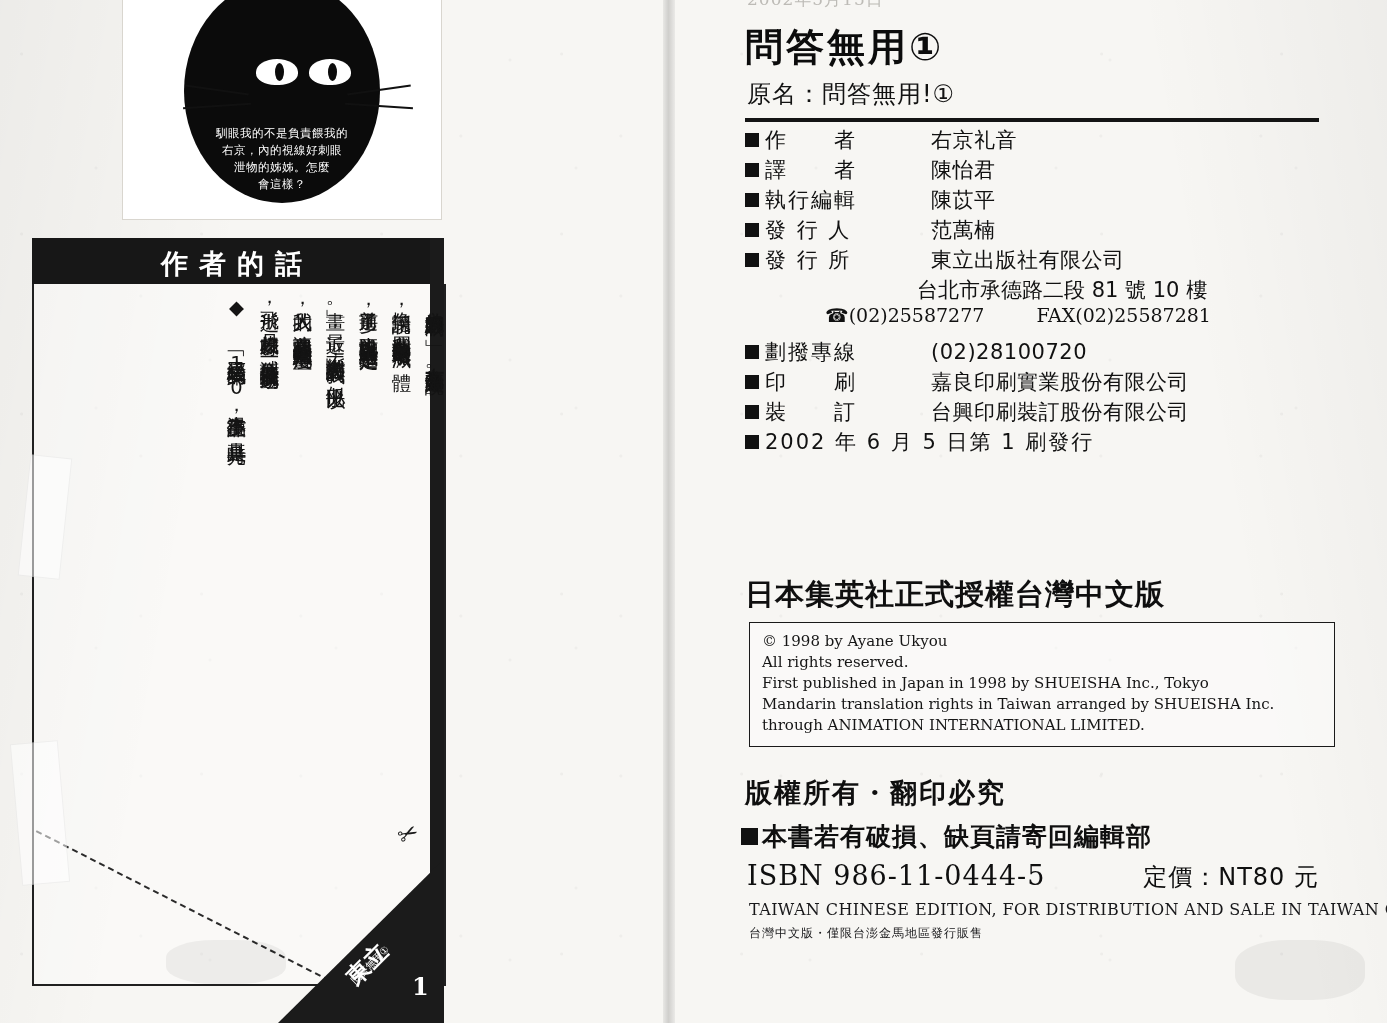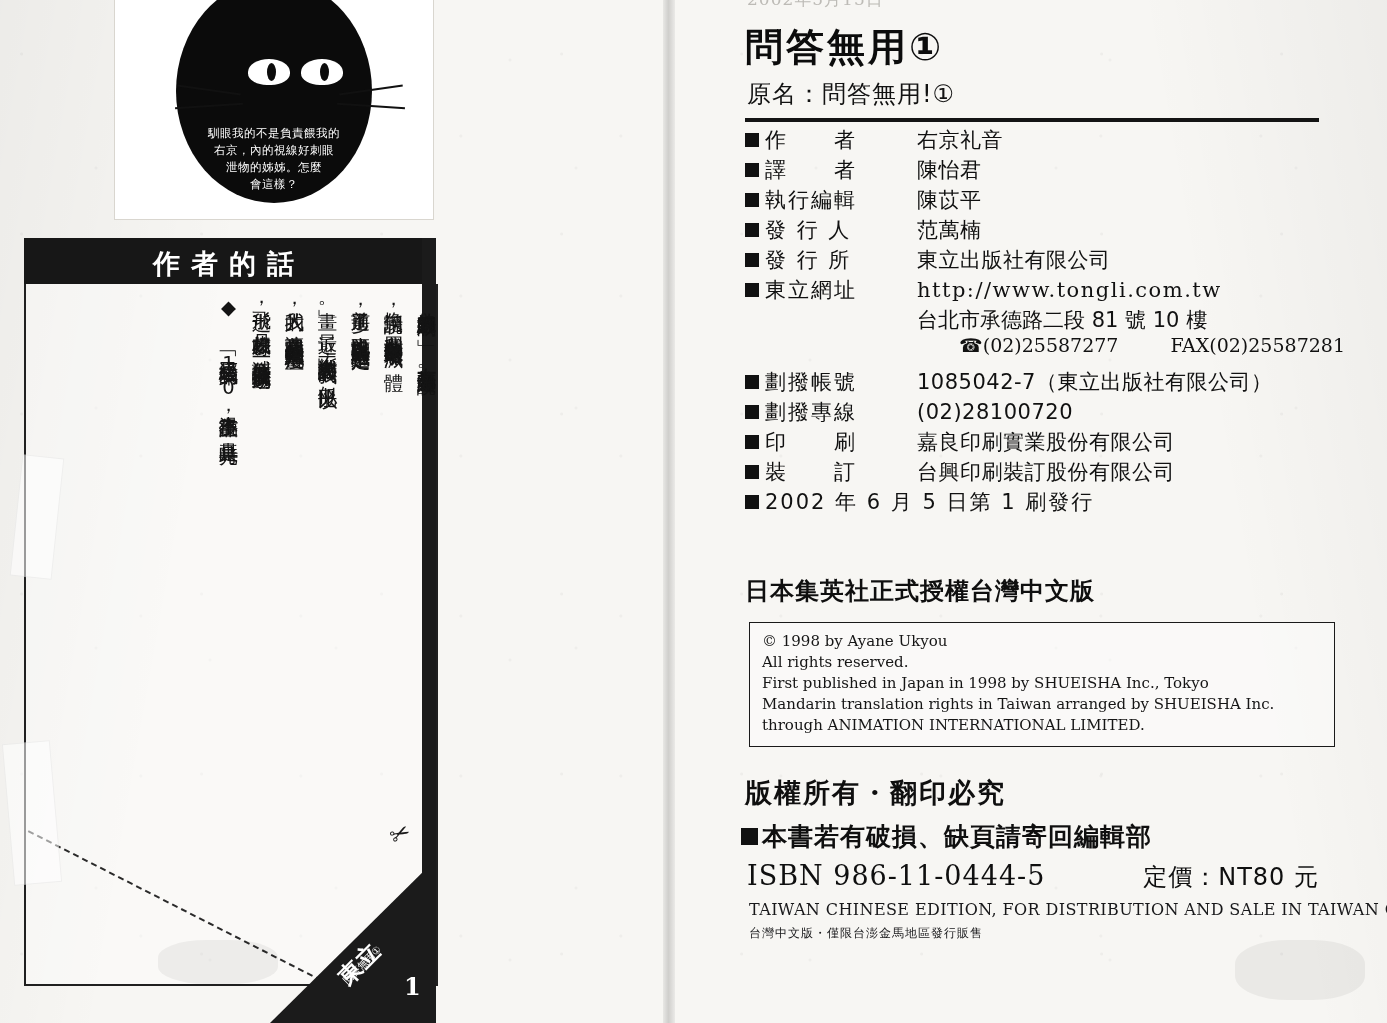--- a/index.html
+++ b/index.html
@@ -39,21 +39,21 @@
   .gutter {
     position: absolute;
     left: 663px; top: 0;
     width: 12px; height: 1023px;
     background: linear-gradient(90deg, rgba(0,0,0,0.06), rgba(0,0,0,0.16) 45%, rgba(0,0,0,0.05));
   }
 
   
   .left-page {
     position: absolute;
-    left: 8px; top: 0;
+    left: 16px; top: 0;
     width: 663px; height: 849px;
   }
 
   
   .cat-box {
     position: absolute;
     left: 106px; top: -4px;
     width: 318px; height: 222px;
     background: #ffffff;
     border: 1px solid #d9d6cf;
@@ -260,20 +260,21 @@
 
   .info-table {
     position: absolute;
     left: 70px; top: 126px;
     width: 600px;
   }
   .info-row {
     display: flex;
     align-items: baseline;
     margin-bottom: 2px;
+    gap: 14px;
   }
   .info-label {
     width: 172px;
     font-size: 21px;
     letter-spacing: 2px;
     color: #111;
     white-space: nowrap;
   }
   .sq {
     display: inline-block;
@@ -292,33 +293,32 @@
     font-family: "DejaVu Serif", serif;
     letter-spacing: 1.5px;
   }
   .info-sub {
     margin-left: 172px;
     font-size: 21px;
     color: #111;
     white-space: nowrap;
   }
   .phones {
-    margin-left: 100px;
+    margin-left: 80px;
     font-size: 19px;
     font-family: "DejaVu Serif", serif;
     white-space: nowrap;
-    text-align: right;
   }
   .phones .fax { margin-left: 46px; }
   .gap { height: 12px; }
 
   .license-line {
     position: absolute;
     left: 70px; top: 575px;
-    font-size: 24px;
+    font-size: 29px;
     font-weight: bold;
     letter-spacing: 1px;
     color: #0f0f0f;
   }
   .copyright-box {
     position: absolute;
     left: 74px; top: 622px;
     width: 560px;
     border: 1.5px solid #1a1a1a;
     padding: 8px 12px 10px 12px;
@@ -484,38 +484,30 @@
       <div class="info-row">
         <span class="info-label"><span class="sq"></span><span>發 行 人</span></span>
         <span class="info-value">范萬楠</span>
       </div>
 
       <div class="info-row">
         <span class="info-label"><span class="sq"></span><span>發 行 所</span></span>
         <span class="info-value">東立出版社有限公司</span>
       </div>
 
-      <div class="info-row">
-        <span class="info-label"><span class="sq"></span><span>東立網址</span></span>
-        <span class="info-value mono">http://www.tongli.com.tw</span>
-      </div>
 
       <div class="info-sub">台北市承德路二段 81 號 10 樓</div>
 
       <div class="phones">
         <span>☎(02)25587277</span>
         <span class="fax">FAX(02)25587281</span>
       </div>
 
       <div class="gap"></div>
 
-      <div class="info-row">
-        <span class="info-label"><span class="sq"></span><span>劃撥帳號</span></span>
-        <span class="info-value">1085042-7（東立出版社有限公司）</span>
-      </div>
 
       <div class="info-row">
         <span class="info-label"><span class="sq"></span><span>劃撥專線</span></span>
         <span class="info-value">(02)28100720</span>
       </div>
 
       <div class="info-row">
         <span class="info-label"><span class="sq"></span><span>印　　刷</span></span>
         <span class="info-value">嘉良印刷實業股份有限公司</span>
       </div>

